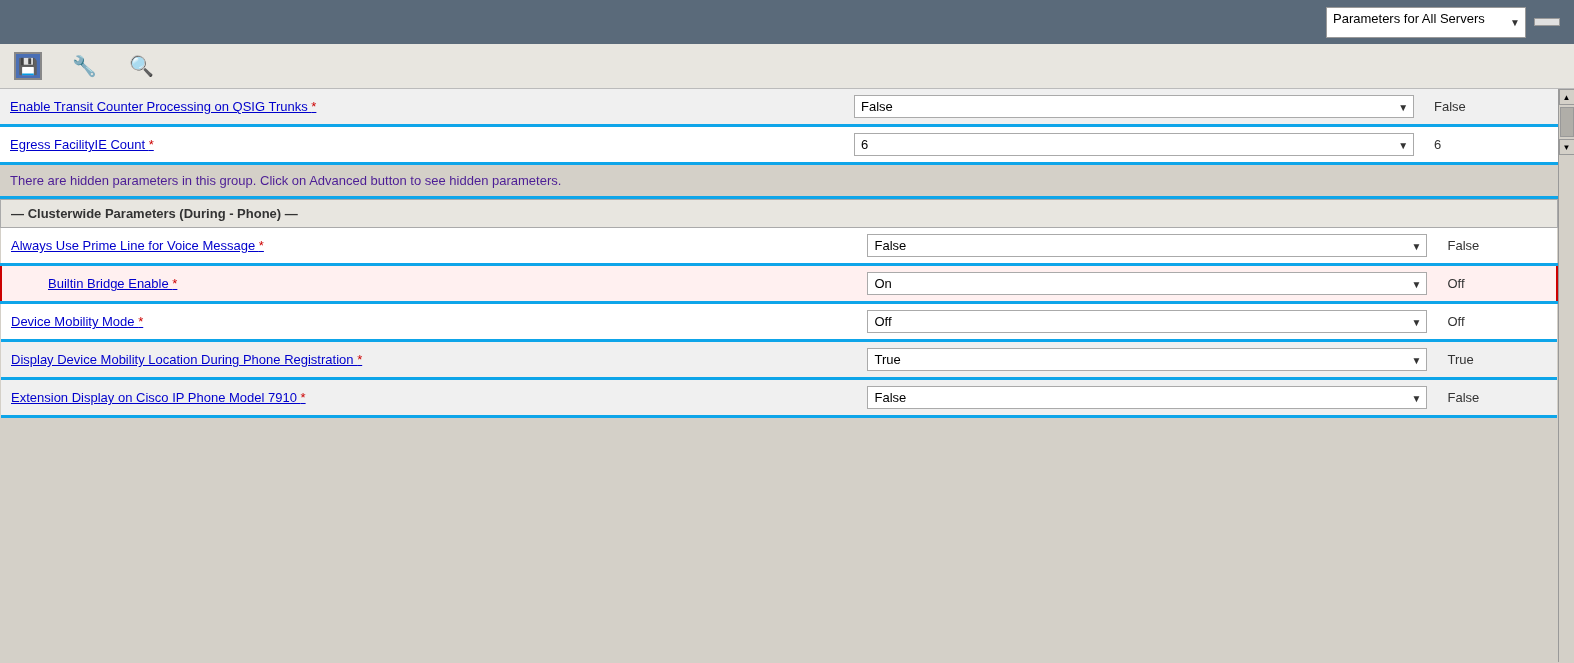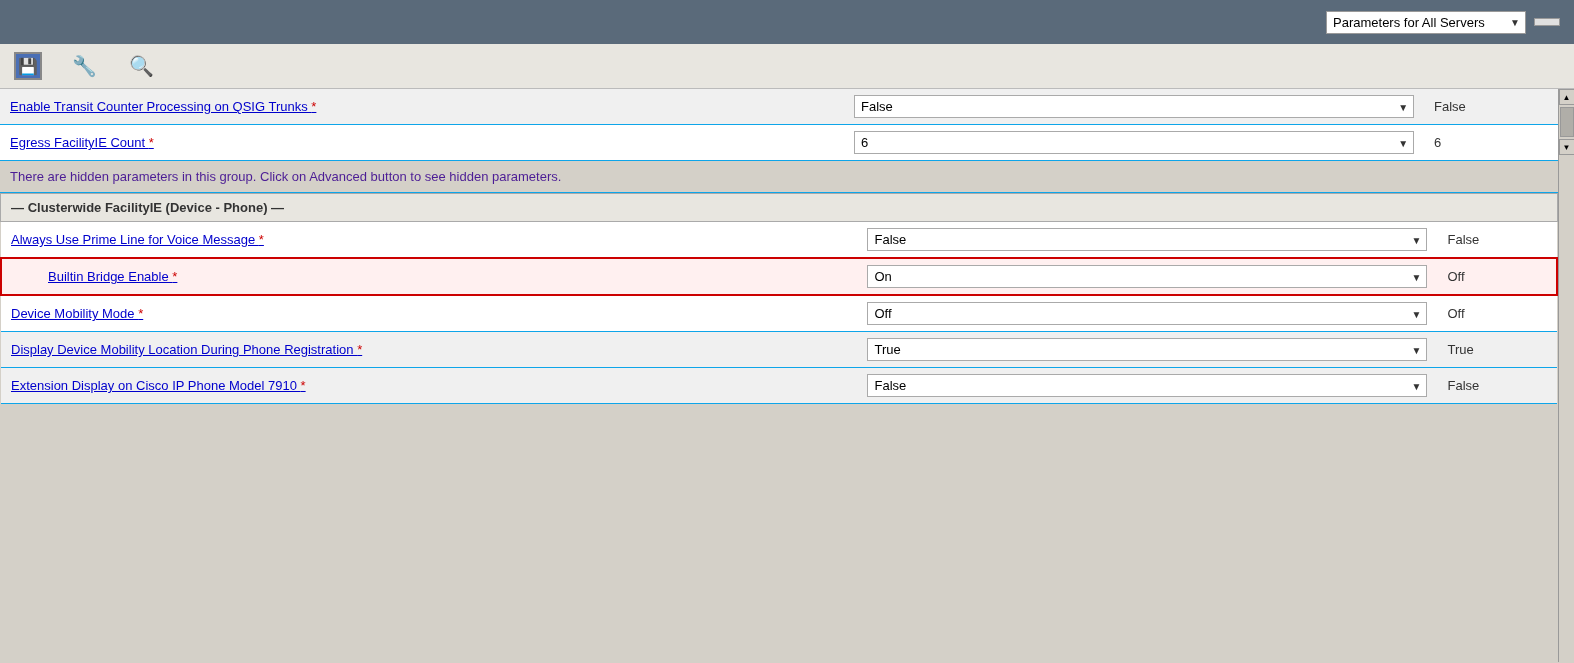--- a/index.html
+++ b/index.html
@@ -24,21 +24,21 @@
       display: flex;
       align-items: center;
       gap: 8px;
     }
     .related-links-label {
       color: white;
       font-size: 13px;
       font-weight: bold;
     }
     .related-links-select {
-      padding: 3px 20px 3px 6px;
+      padding: 3px 20px 11px 6px;
       font-size: 13px;
       border: 1px solid #999;
       background: white;
       appearance: none;
       -webkit-appearance: none;
       position: relative;
       min-width: 200px;
     }
     .select-wrapper {
       position: relative;
@@ -98,21 +98,21 @@
     .icon-advanced {
       width: 28px; height: 28px;
       display: flex; align-items: center; justify-content: center;
       font-size: 20px;
     }
     .params-table {
       width: 100%;
       border-collapse: collapse;
     }
     .params-table tr {
-      border-bottom: 1px solid #0ea5e9;
+      border-bottom: 3px solid #0ea5e9;
     }
     .params-table td {
       padding: 6px 10px;
       vertical-align: middle;
     }
     .param-label {
       color: #0000cc;
       text-decoration: underline;
       cursor: pointer;
       white-space: nowrap;
@@ -294,21 +294,21 @@
         </tr>
         <tr class="notice-row">
           <td colspan="3">
             <span>There are hidden parameters in this group. Click on Advanced button to see hidden parameters.</span>
           </td>
         </tr>
       </tbody>
     </table>
 
     <div class="section-header">
-      — <span>Clusterwide FacilityIE (Device - Phone)</span> —
+      — <span>Clusterwide Parameters (During - Phone)</span> —
     </div>
 
     <table class="params-table">
       <tbody id="clusterwide-tbody">
           <tr class="row-odd">
             <td><a class="param-label">Always Use Prime Line for Voice Message <span class="asterisk">*</span></a></td>
             <td class="param-value-cell"><div class="param-select-wrapper"><select class="param-select"><option>True</option><option selected="">False</option></select></div></td>
             <td class="param-default">False</td>
           </tr>
           <tr class="row-highlighted" style="background: rgb(255, 240, 240);">

